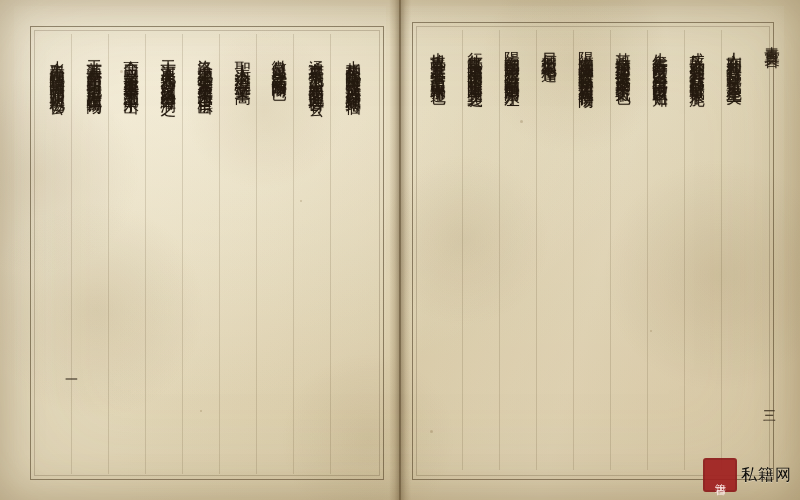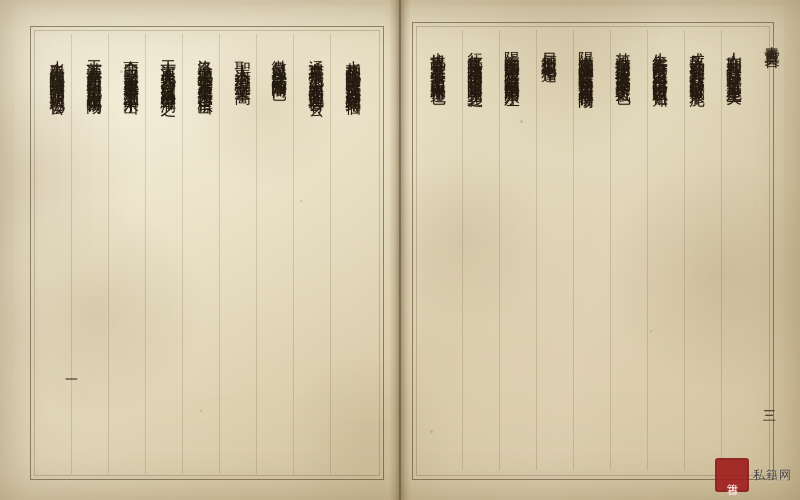--- a/index.html
+++ b/index.html
@@ -153,22 +153,22 @@
     writing-mode: vertical-rl;
     text-orientation: upright;
     display: flex;
     align-items: center;
     justify-content: center;
     letter-spacing: 0px;
     padding: 1px;
     box-sizing: border-box;
   }
   .wm-text {
-    font-size: 12px;
-    color: #404040;
+    font-size: 16px;
+    color: #000000;
     letter-spacing: 1px;
     font-family: "DejaVu Serif", serif;
     text-shadow: 0 1px 0 rgba(255,255,255,0.35);
     text-align: right;
   }
 
   
   .speck {
     position: absolute;
     border-radius: 50%;

